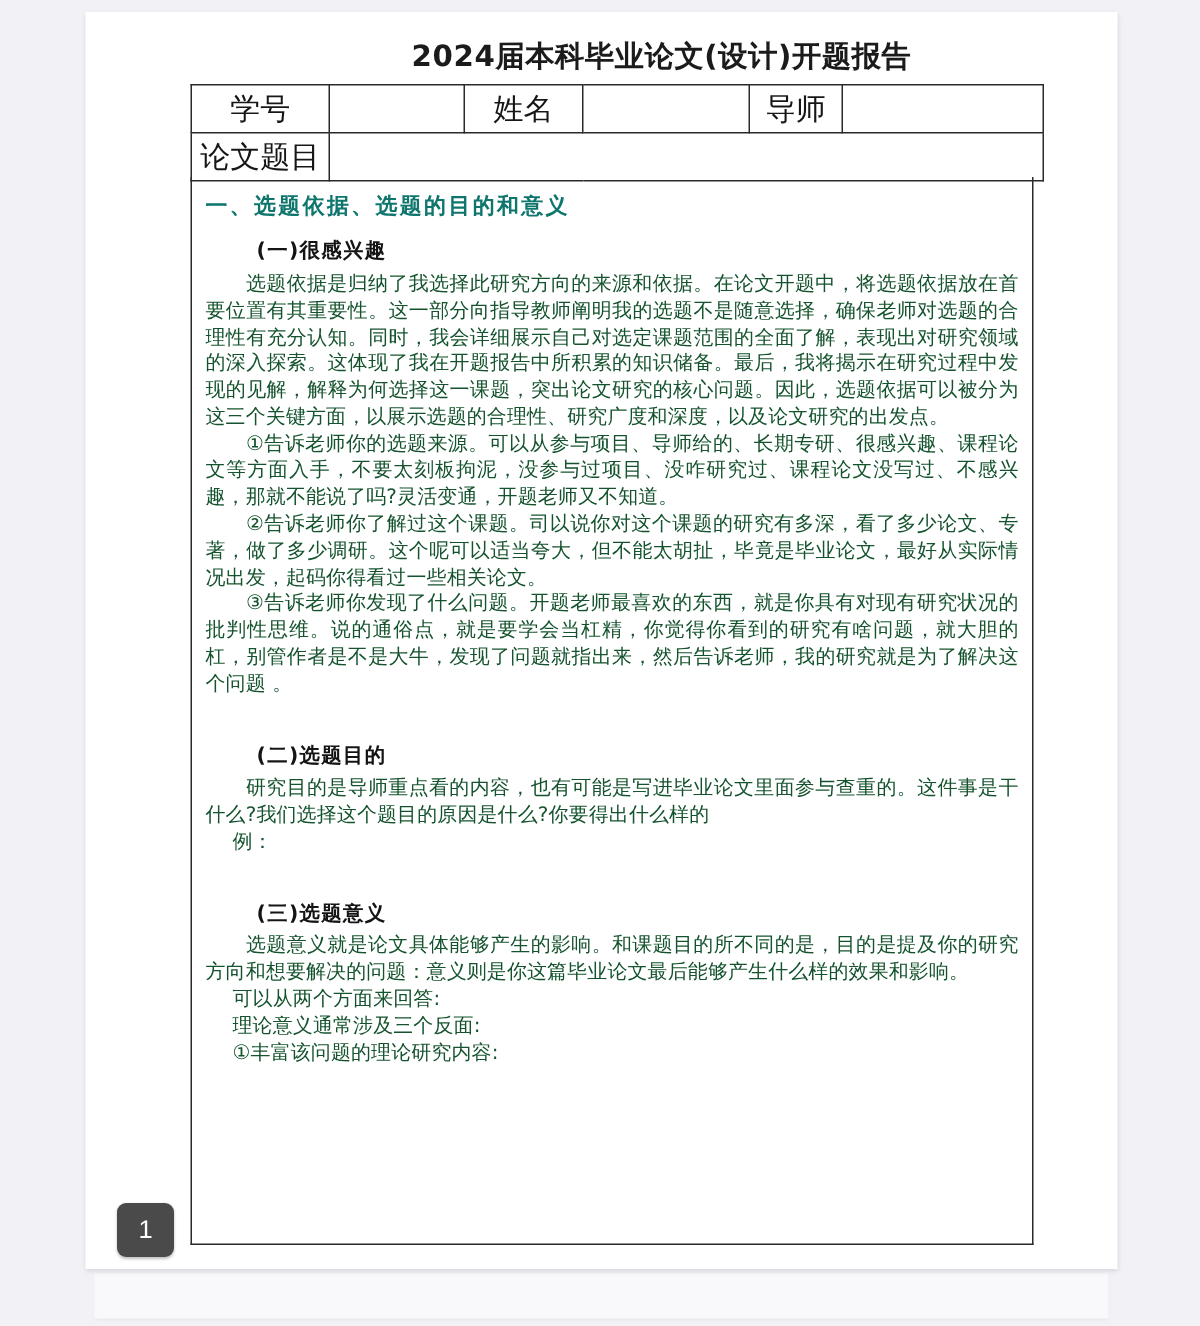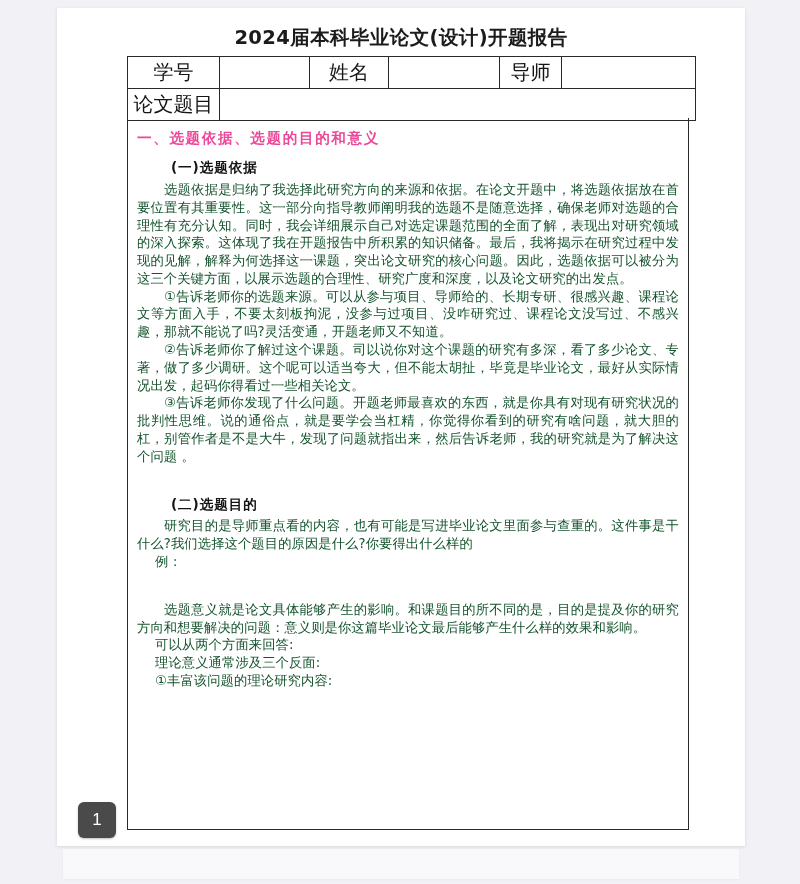--- a/index.html
+++ b/index.html
@@ -48,20 +48,21 @@
     left: 0;
     top: 16px;
     width: 688px;
     text-align: center;
     font-family: "DejaVu Sans", "Liberation Sans", sans-serif;
     font-size: 19.5px;
     font-weight: 700;
     color: #1b1b1b;
     letter-spacing: 0.4px;
     white-space: nowrap;
+    padding-left: 40px;
   }
 
   
   .info-table {
     position: absolute;
     left: 70px;
     top: 48px;
     width: 562px;
     border-collapse: collapse;
     table-layout: fixed;
@@ -99,21 +100,21 @@
   }
   .content-inner {
     padding: 8px 9px 0 9px;
   }
 
   
   .sec-h1 {
     font-family: "DejaVu Sans", "Liberation Sans", sans-serif;
     font-size: 14.6px;
     font-weight: 700;
-    color: #ec4899;
+    color: #0f766e;
     letter-spacing: 1.6px;
     margin: 3px 0 12px 0;
     line-height: 1.25;
   }
   .sec-h2 {
     font-family: "DejaVu Sans", "Liberation Sans", sans-serif;
     font-size: 13.6px;
     font-weight: 700;
     color: #141414;
     letter-spacing: 0.9px;
@@ -179,35 +180,36 @@
           <td class="title-value-cell" colspan="5"></td>
         </tr>
       </tbody>
     </table>
 
     <div class="content-frame">
       <div class="content-inner">
 
         <div class="sec-h1">一、选题依据、选题的目的和意义</div>
 
-        <div class="sec-h2">(一)选题依据</div>
+        <div class="sec-h2">(一)很感兴趣</div>
 
         <p class="para">选题依据是归纳了我选择此研究方向的来源和依据。在论文开题中，将选题依据放在首要位置有其重要性。这一部分向指导教师阐明我的选题不是随意选择，确保老师对选题的合理性有充分认知。同时，我会详细展示自己对选定课题范围的全面了解，表现出对研究领域的深入探索。这体现了我在开题报告中所积累的知识储备。最后，我将揭示在研究过程中发现的见解，解释为何选择这一课题，突出论文研究的核心问题。因此，选题依据可以被分为这三个关键方面，以展示选题的合理性、研究广度和深度，以及论文研究的出发点。</p>
         <p class="para">①告诉老师你的选题来源。可以从参与项目、导师给的、长期专研、很感兴趣、课程论文等方面入手，不要太刻板拘泥，没参与过项目、没咋研究过、课程论文没写过、不感兴趣，那就不能说了吗?灵活变通，开题老师又不知道。</p>
         <p class="para">②告诉老师你了解过这个课题。司以说你对这个课题的研究有多深，看了多少论文、专著，做了多少调研。这个呢可以适当夸大，但不能太胡扯，毕竟是毕业论文，最好从实际情况出发，起码你得看过一些相关论文。</p>
         <p class="para">③告诉老师你发现了什么问题。开题老师最喜欢的东西，就是你具有对现有研究状况的批判性思维。说的通俗点，就是要学会当杠精，你觉得你看到的研究有啥问题，就大胆的杠，别管作者是不是大牛，发现了问题就指出来，然后告诉老师，我的研究就是为了解决这个问题 。</p>
 
         <div class="gap-lg"></div>
 
         <div class="sec-h2">(二)选题目的</div>
         <p class="para">研究目的是导师重点看的内容，也有可能是写进毕业论文里面参与查重的。这件事是干什么?我们选择这个题目的原因是什么?你要得出什么样的</p>
         <p class="para indent-sm">例：</p>
 
         <div class="gap-lg"></div>
 
+        <div class="sec-h2">(三)选题意义</div>
         <p class="para">选题意义就是论文具体能够产生的影响。和课题目的所不同的是，目的是提及你的研究方向和想要解决的问题：意义则是你这篇毕业论文最后能够产生什么样的效果和影响。</p>
         <p class="para indent-sm">可以从两个方面来回答:</p>
         <p class="para indent-sm">理论意义通常涉及三个反面:</p>
         <p class="para indent-sm">①丰富该问题的理论研究内容:</p>
 
       </div>
     </div>
 
   </div>
 

